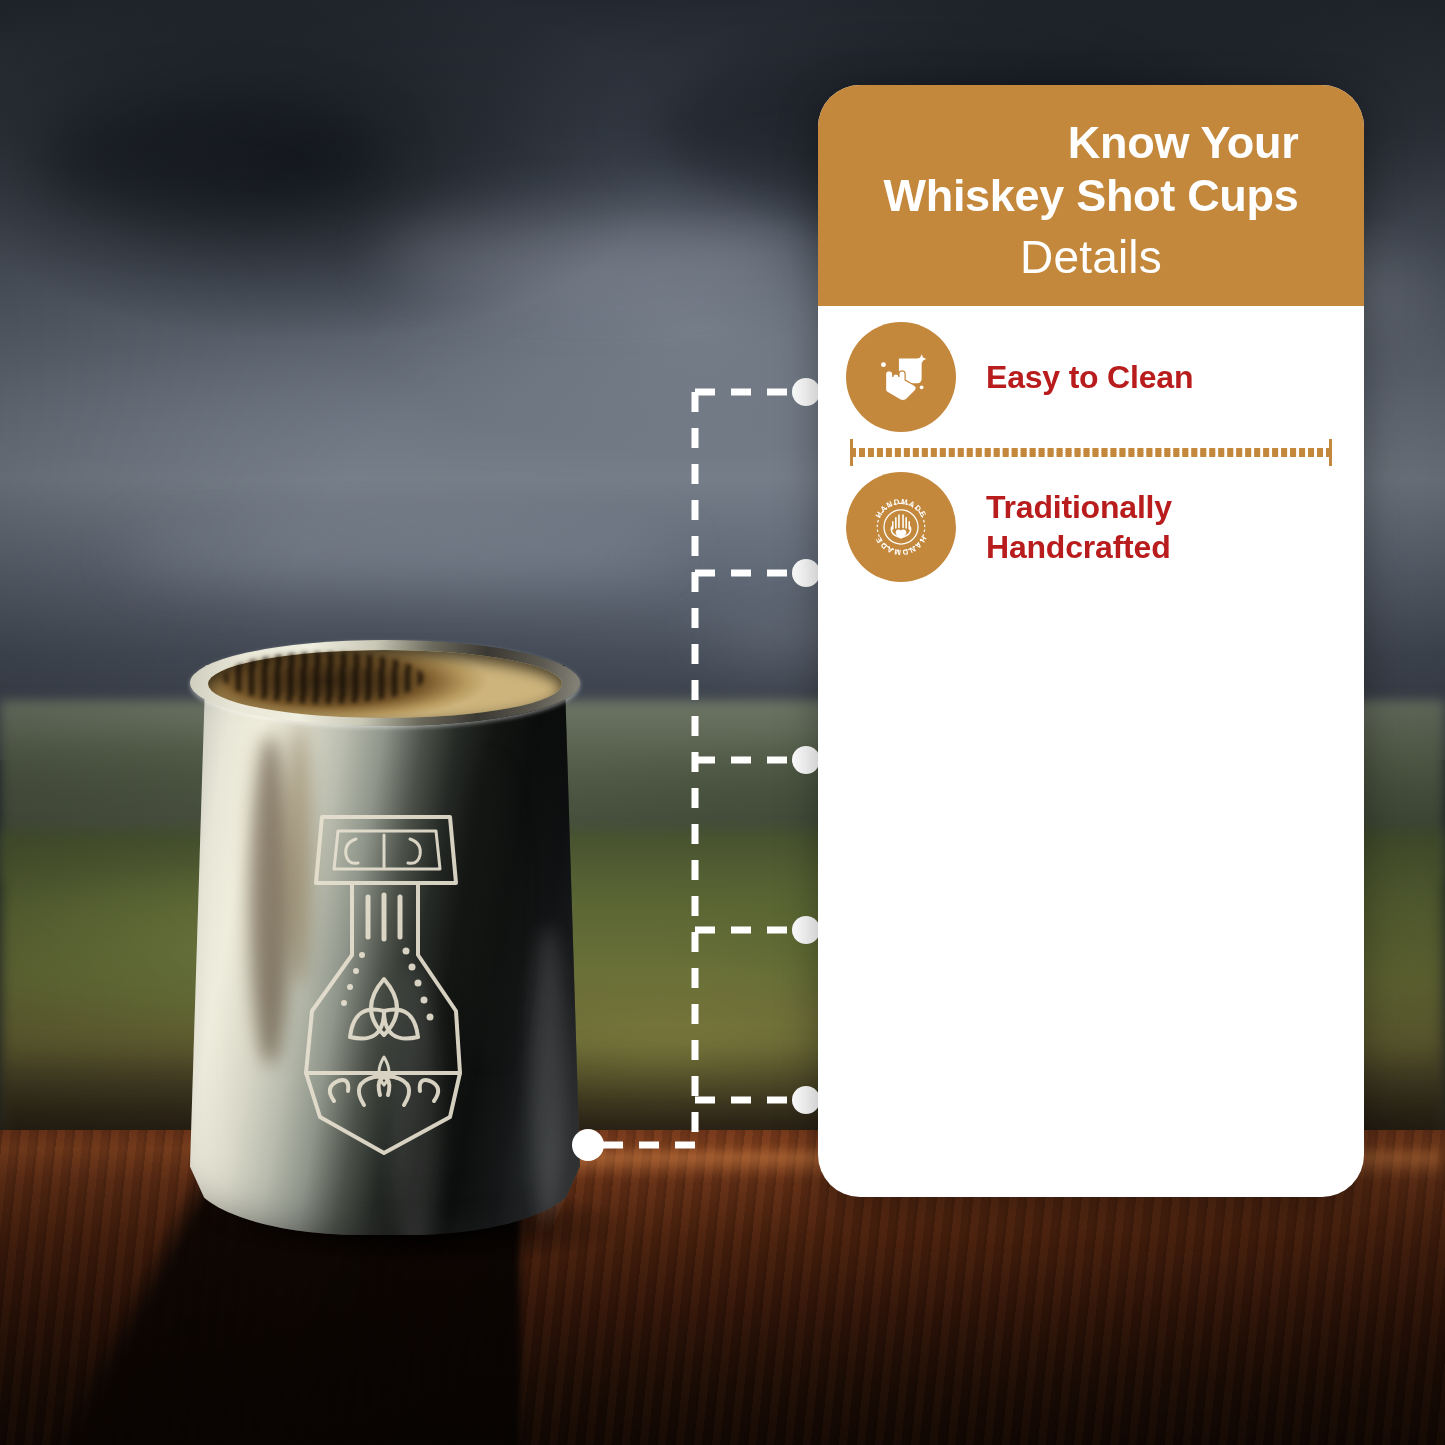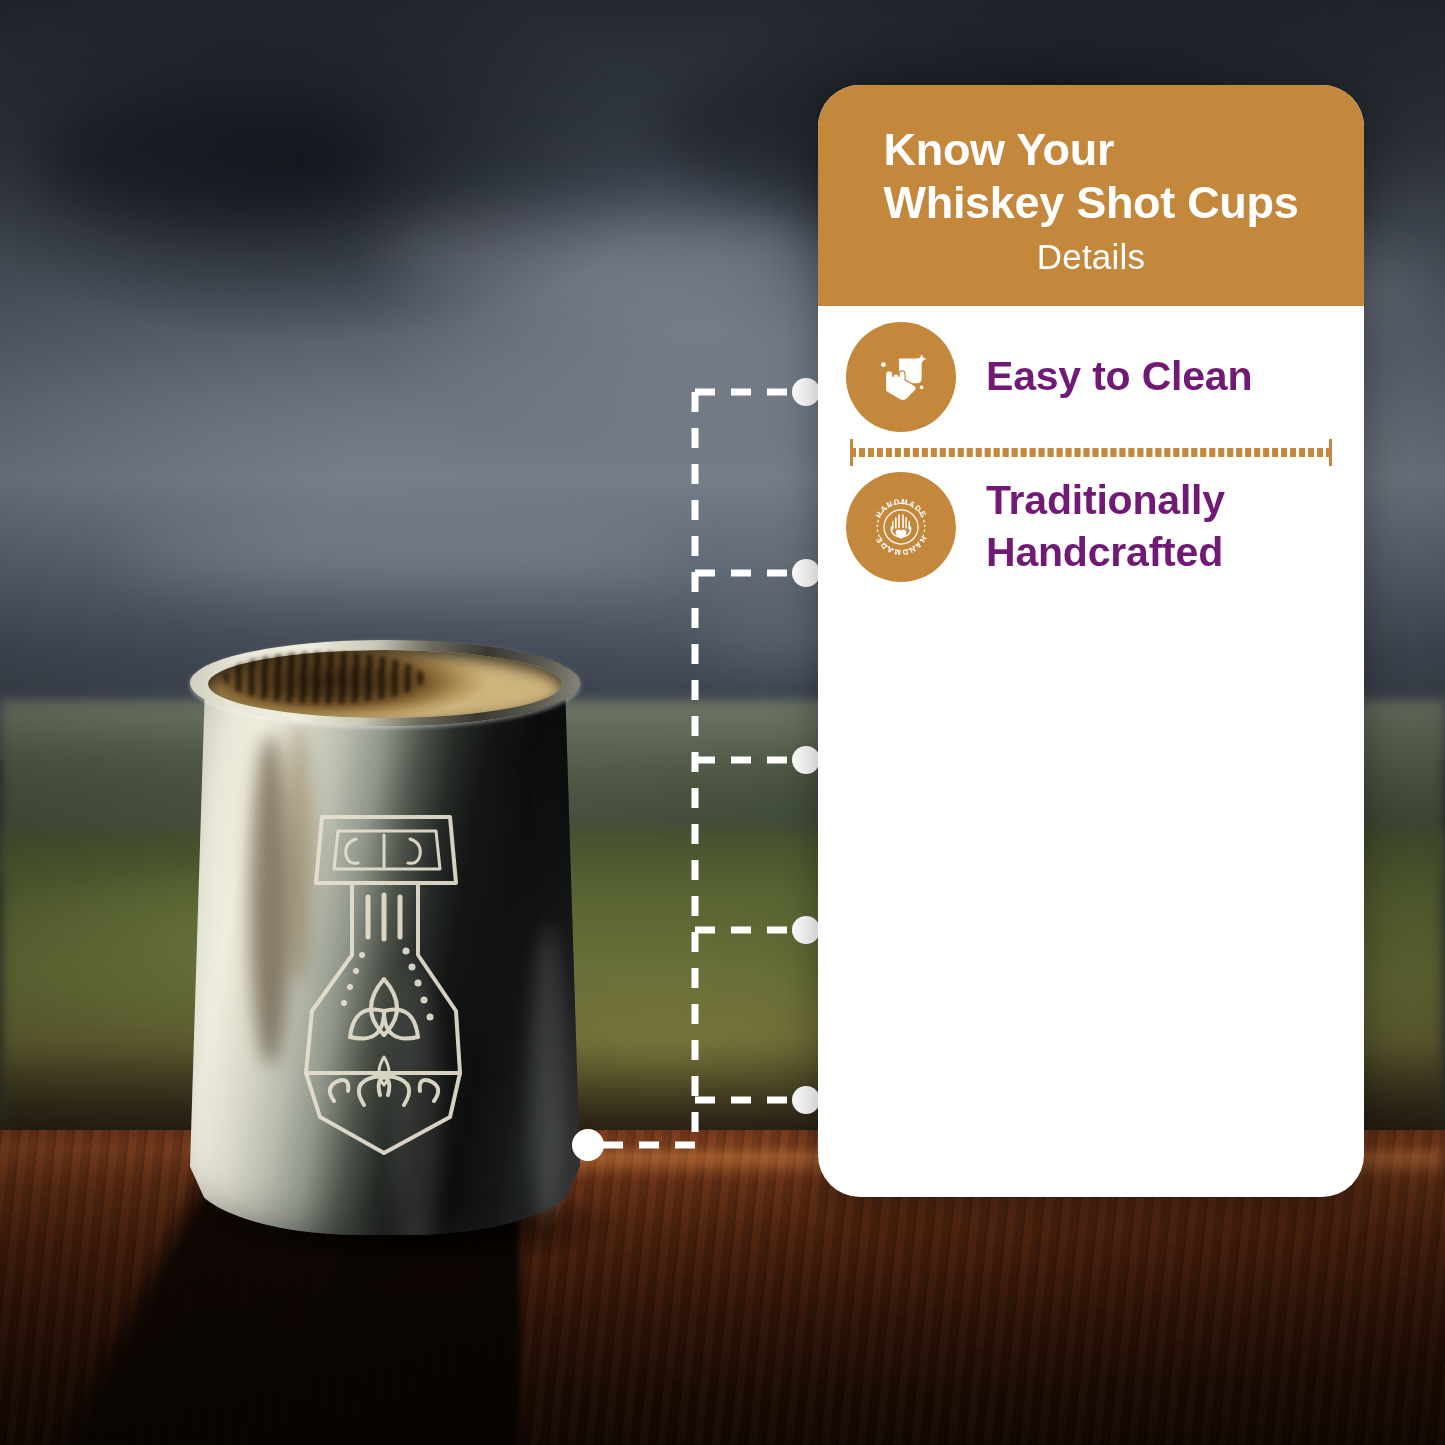--- a/index.html
+++ b/index.html
@@ -156,38 +156,38 @@
     box-shadow:0 10px 40px rgba(0,0,0,.35);
     background:#fff;
   }
   .card-header {
     height:221px; background:#c4883c;
     display:flex; flex-direction:column; align-items:center; justify-content:center;
     padding-top:10px;
   }
   .card-title {
     color:#fff; font-size:45px; font-weight:bold; line-height:1.16;
-    text-align:left; letter-spacing:-.3px;
+    text-align:right; letter-spacing:-.3px;
   }
   .card-sub {
-    color:#fff; font-size:35px; font-weight:300; margin-top:8px; letter-spacing:.2px;
+    color:#fff; font-size:46px; font-weight:300; margin-top:8px; letter-spacing:.2px;
   }
   .card-body { padding:0 28px; }
 
   .feature {
     display:flex; align-items:center; gap:30px;
     height:142px;
   }
   .feat-icon {
     flex:0 0 auto; width:110px; height:110px; border-radius:50%;
     background:#c4883c; display:flex; align-items:center; justify-content:center;
   }
   .feat-icon svg { width:66px; height:66px; }
   .feat-label {
-    font-size:41px; font-weight:bold; color:#701a75; line-height:1.26;
+    font-size:32px; font-weight:bold; color:#b91c1c; line-height:1.26;
     letter-spacing:-.2px;
   }
 
   .divider {
     height:2px; margin:0 4px; position:relative;
   }
   .divider::before {
     content:""; position:absolute; left:0; right:0; top:0; height:0;
     border-top:3px dashed #c4883c;
   }

